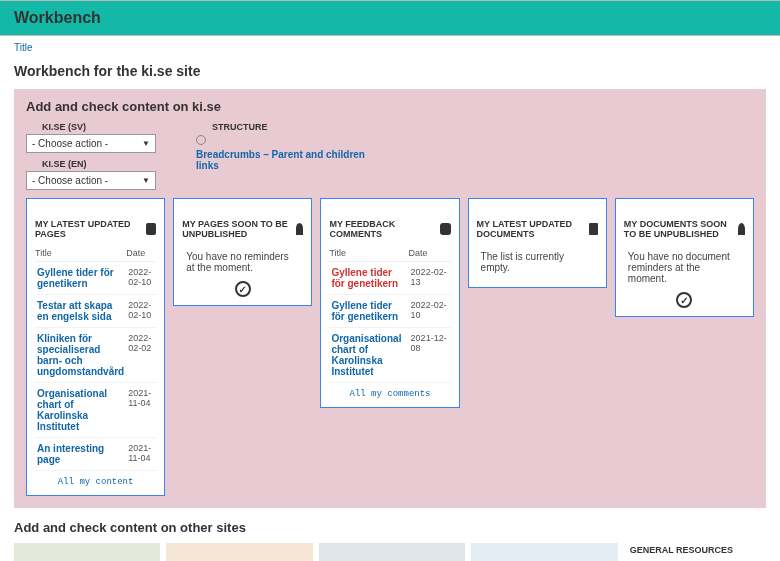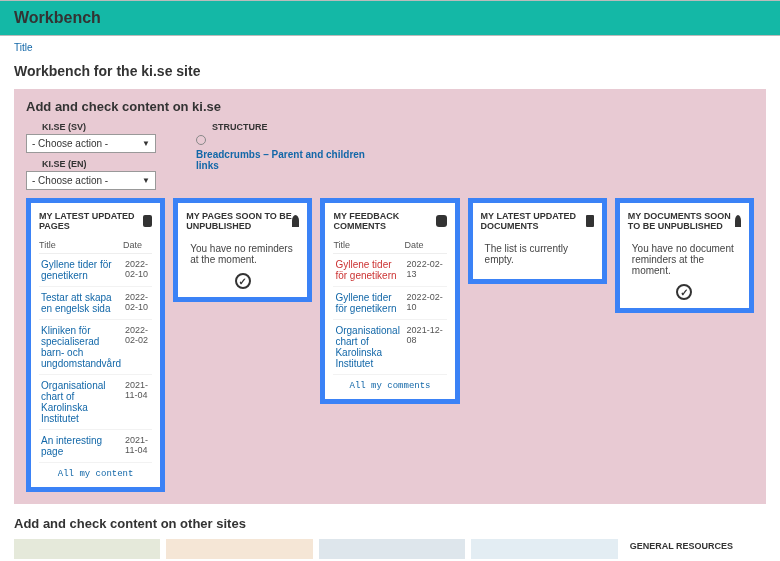--- a/index.html
+++ b/index.html
@@ -13,31 +13,31 @@
 .panel-header { font-size: 13px; font-weight: bold; margin-bottom: 8px; }
 .row { display: flex; gap: 20px; }
 .field-label { font-size: 9px; font-weight: bold; margin-bottom: 2px; margin-left: 16px; }
 .select-mock { background: #fff; border: 1px solid #999; padding: 3px 5px; font-size: 10px; width: 130px; display: flex; justify-content: space-between; align-items: center; cursor: pointer; }
 .select-mock .arrow { font-size: 8px; }
 .structure-links { margin-top: 2px; }
 .structure-links .bullet-link { display: flex; gap: 4px; font-size: 10px; flex-direction: column; }
 .structure-links .circle { width: 10px; height: 10px; border: 1px solid #888; border-radius: 50%; flex-shrink: 0; margin-top: 1px; }
 .structure-links a { color: #1267a8; text-decoration: none; font-weight: bold; }
 .cards-row { display: flex; gap: 8px; margin-top: 8px; }
-.card { background: #fff; flex: 1; border: 5px solid #3b82f6; padding: 8px 8px 8px; min-height: 60px; position: relative; }
+.card { background: #fff; flex: 1; border: 1px solid #3b82f6; padding: 20px 8px 8px; min-height: 60px; position: relative; }
 .card-header { display: flex; justify-content: space-between; align-items: center; margin-bottom: 6px; }
 .card-title { font-size: 9px; font-weight: bold; }
 .card-icon { width: 12px; height: 12px; background: #333; border-radius: 2px; }
 .card-icon.doc { border-radius: 1px; }
 .card-icon.bell { border-radius: 50% 50% 0 0; }
 .card-icon.chat { border-radius: 3px; }
 .table { width: 100%; font-size: 10px; border-collapse: collapse; }
 .table th { text-align: left; font-weight: normal; color: #555; padding: 3px 0; border-bottom: 1px solid #eee; font-size: 9px; margin-left: 32px; }
 .table td { padding: 5px 2px; border-bottom: 1px solid #f2f2f2; vertical-align: top; }
-.table td a { color: #1267a8; text-decoration: none; }
+.table td a { color: #1267a8; text-decoration: none; font-weight: bold; }
 .table td.red a { color: #c33; }
 .table td.red { color: #c33; }
 .table td.date { color: #555; font-size: 9px; width: 42px; }
 .empty-msg { font-size: 10px; color: #444; padding: 6px 4px; }
 .check-circle { width: 16px; height: 16px; border: 2px solid #333; border-radius: 50%; margin: 2px auto 0; display: flex; align-items: center; justify-content: center; font-size: 10px; font-weight: bold; }
 .card-footer { text-align: center; margin-top: 4px; font-family: Liberation Mono, monospace; }
 .card-footer a { color: #1267a8; font-size: 9px; text-decoration: none; }
 .other-sites { margin: 8px 14px; }
 .other-sites-title { font-size: 13px; font-weight: bold; margin-bottom: 8px; }
 .sites-row { display: flex; gap: 6px; }

